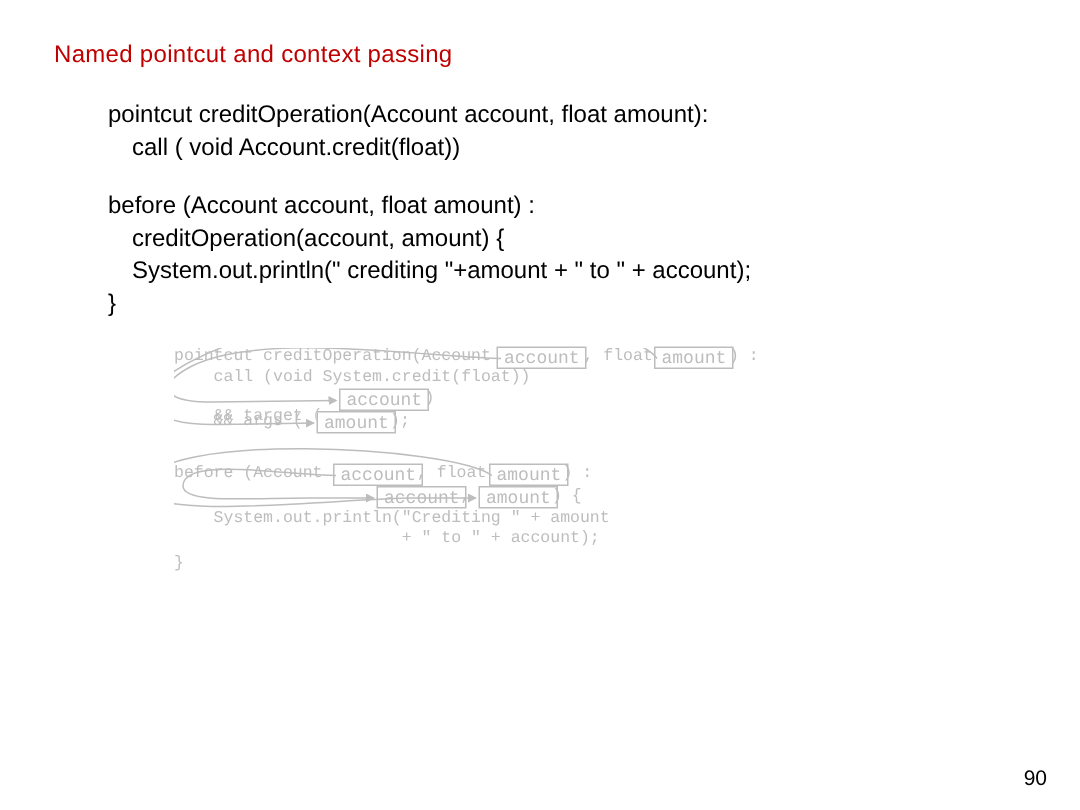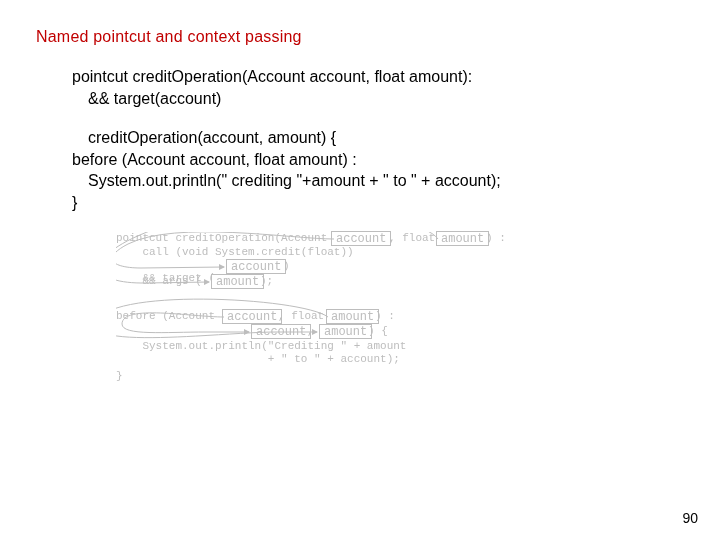--- a/index.html
+++ b/index.html
@@ -62,26 +62,26 @@
       color: #000;
     }
   </style>
 </head>
 <body>
 
 <h1 class="title">Named pointcut and context passing</h1>
 
 <div class="code-block">
   <div class="code-line">pointcut creditOperation(Account account, float amount):</div>
-  <div class="code-line indent-1">&amp;&amp; target(account)</div>
+  <div class="code-line indent-1">call ( void Account.credit(float))</div>
 </div>
 
 <div class="code-block">
+  <div class="code-line">before (Account account, float amount) :</div>
   <div class="code-line indent-1">creditOperation(account, amount) {</div>
-  <div class="code-line">before (Account account, float amount) :</div>
   <div class="code-line indent-1">System.out.println(" crediting "+amount + " to " + account);</div>
   <div class="code-line">}</div>
 </div>
 
 <div class="diagram">
 
   <span class="dg-text" style="left:0;top:0">pointcut creditOperation(Account</span>
   <span class="box" style="left:215px;top:-1px">account</span>
   <span class="dg-text" style="left:273px;top:0">, float</span>
   <span class="box" style="left:320px;top:-1px">amount</span>

